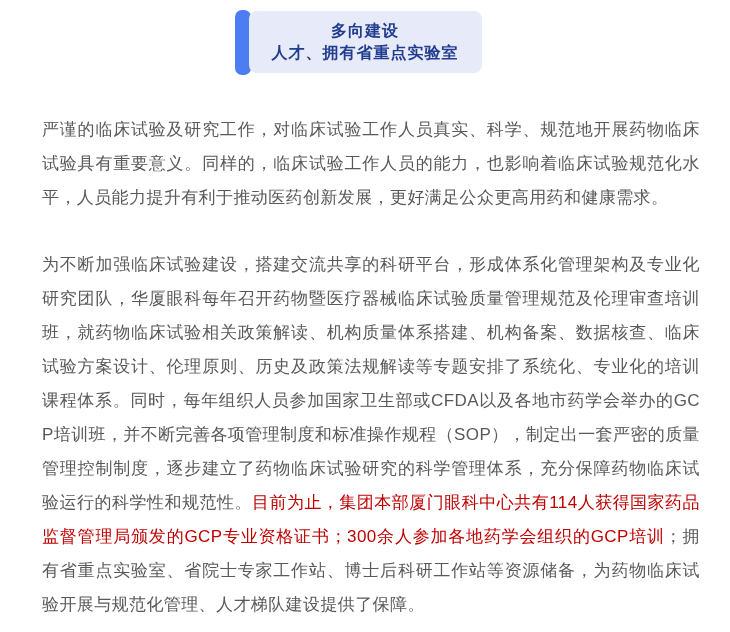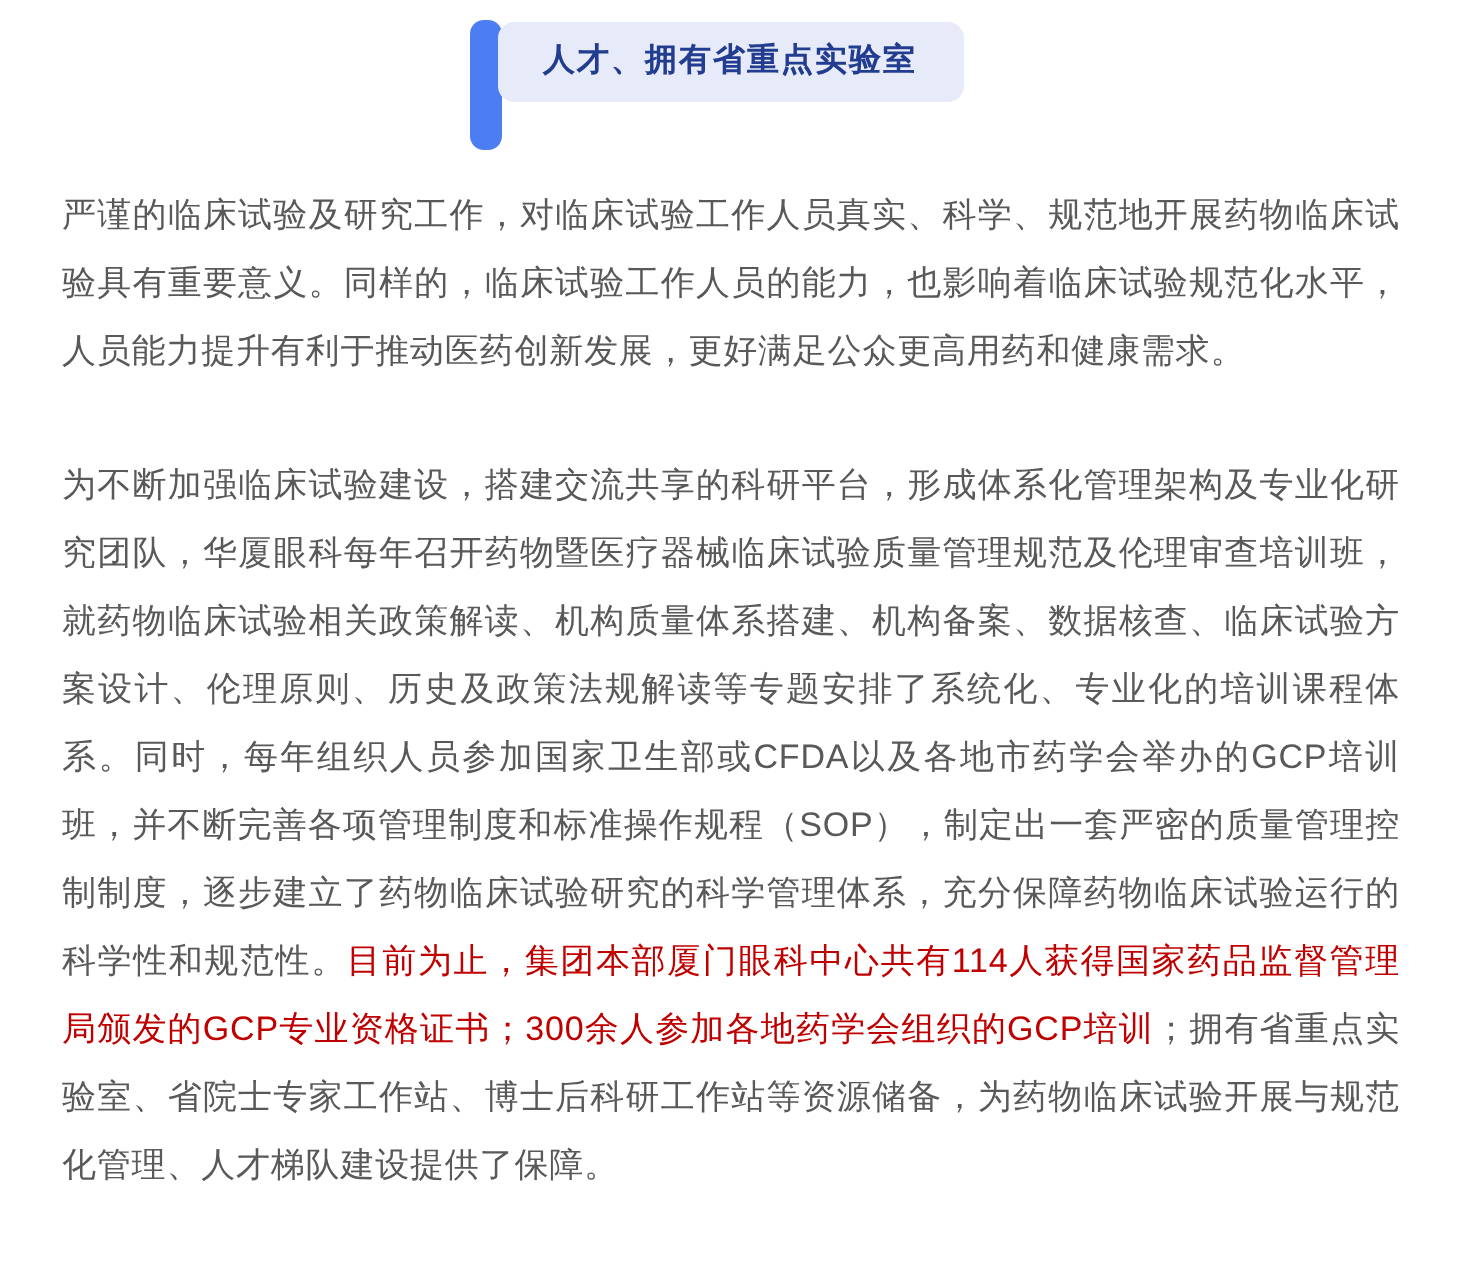--- a/index.html
+++ b/index.html
@@ -36,21 +36,21 @@
     width: 233px;
     box-sizing: border-box;
     padding: 9px 10px 9px 10px;
     text-align: center;
     color: var(--title-color, #223c8f);
     font-weight: bold;
   }
   .title-line { font-size: 16px; line-height: 22px; letter-spacing: 1px; }
 
   
-  .article { padding: 40px 30px 6px 31px; }
+  .article { padding: 40px 30px 6px 42px; }
   .article p {
     margin: 0 0 33px 0;
     font-size: 17px;
     line-height: 34px;
     color: var(--text-color, #595959);
     text-align: justify;
     letter-spacing: 0.4px;
     word-break: break-all;
   }
   .article p:last-child { margin-bottom: 0; }
@@ -61,20 +61,21 @@
 </style>
 </head>
 <body>
 
 <div class="page">
 
   <header class="header">
     <div class="badge">
       <span class="accent-bar"></span>
       <div class="badge-box">
+        <div class="title-line">多向建设</div>
         <div class="title-line">人才、拥有省重点实验室</div>
       </div>
     </div>
   </header>
 
   <main class="article">
     <p>严谨的临床试验及研究工作，对临床试验工作人员真实、科学、规范地开展药物临床试验具有重要意义。同样的，临床试验工作人员的能力，也影响着临床试验规范化水平，人员能力提升有利于推动医药创新发展，更好满足公众更高用药和健康需求。</p>
     <p><span>为不断加强临床试验建设，搭建交流共享的科研平台，形成体系化管理架构及专业化研究团队，华厦眼科每年召开药物暨医疗器械临床试验质量管理规范及伦理审查培训班，就药物临床试验相关政策解读、机构质量体系搭建、机构备案、数据核查、临床试验方案设计、伦理原则、历史及政策法规解读等专题安排了系统化、专业化的培训课程体系。同时，每年组织人员参加国家卫生部或CFDA以及各地市药学会举办的GCP培训班，并不断完善各项管理制度和标准操作规程（SOP），制定出一套严密的质量管理控制制度，逐步建立了药物临床试验研究的科学管理体系，充分保障药物临床试验运行的科学性和规范性。</span><span class="highlight">目前为止，集团本部厦门眼科中心共有114人获得国家药品监督管理局颁发的GCP专业资格证书；300余人参加各地药学会组织的GCP培训</span><span>；拥有省重点实验室、省院士专家工作站、博士后科研工作站等资源储备，为药物临床试验开展与规范化管理、人才梯队建设提供了保障。</span></p>
   </main>
 

